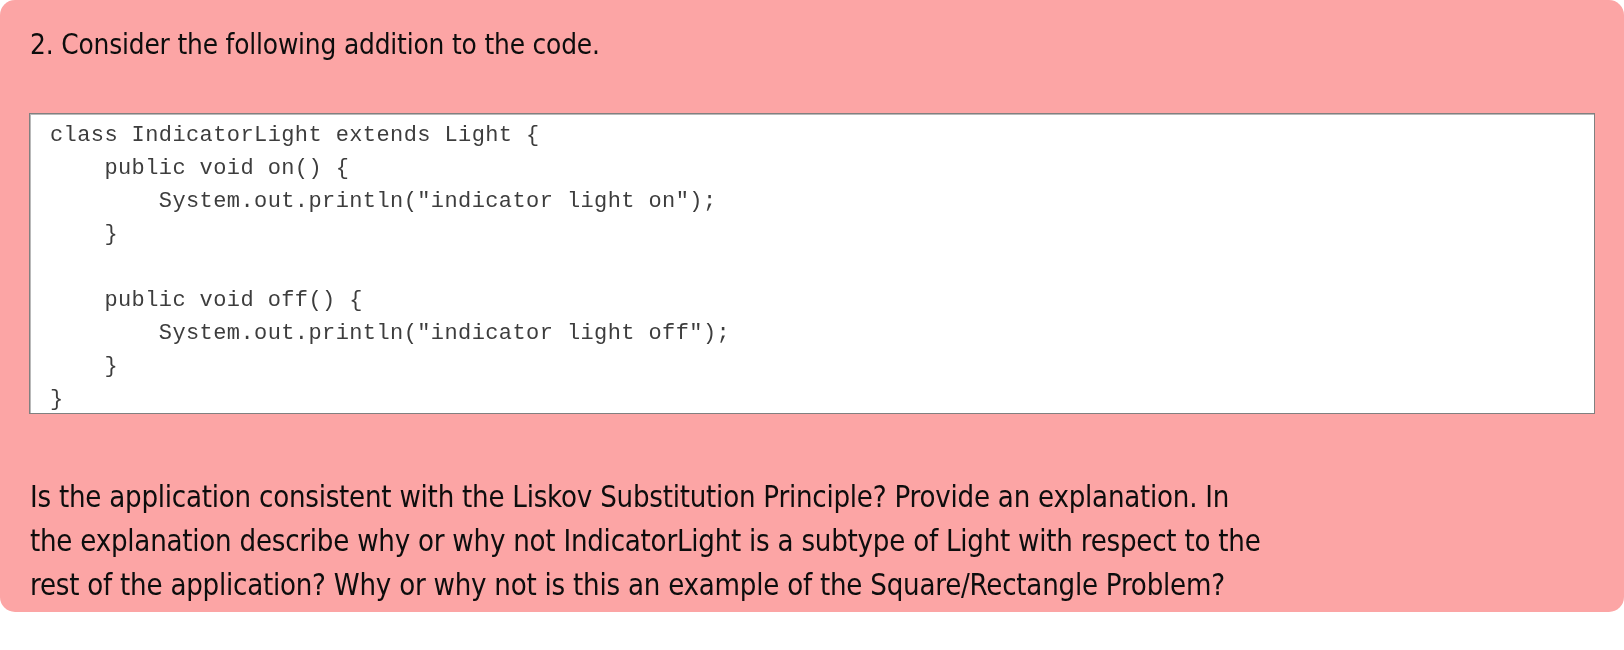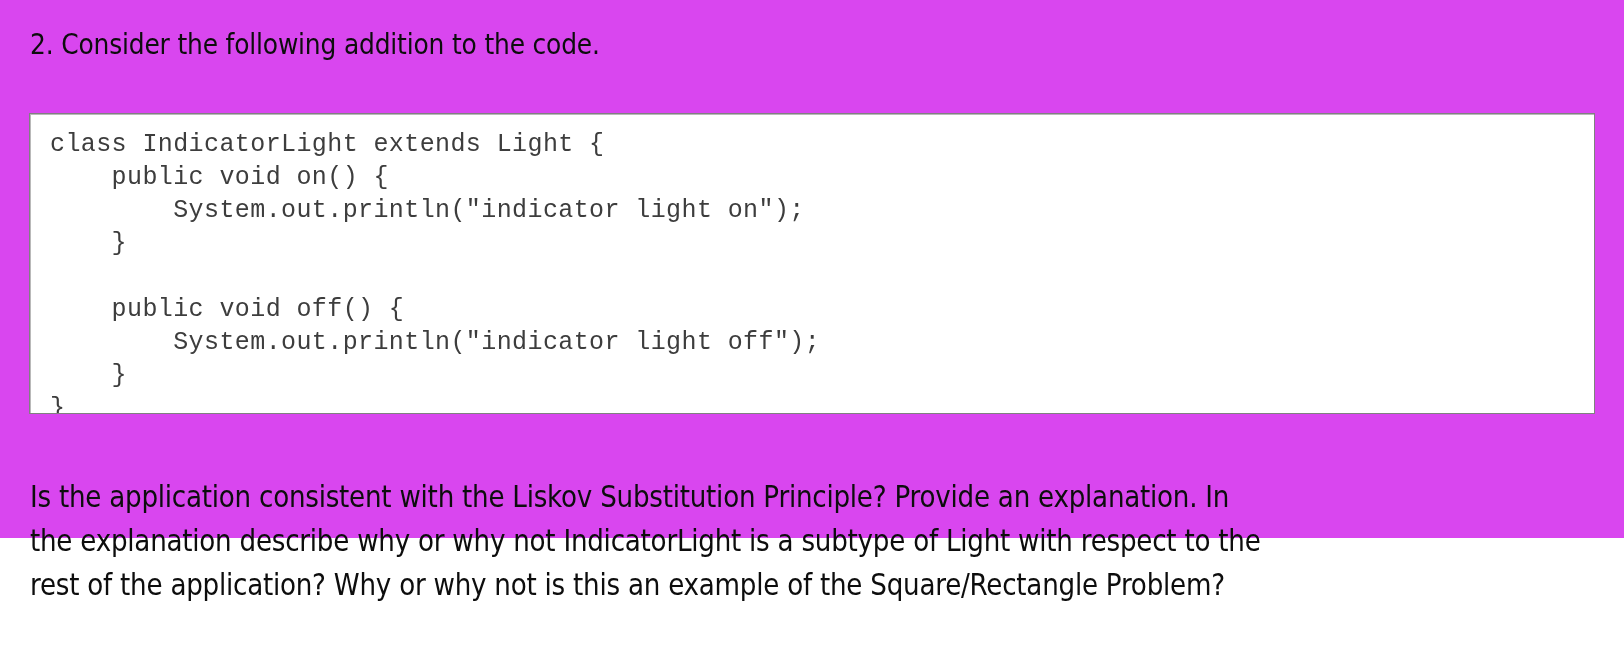--- a/index.html
+++ b/index.html
@@ -11,22 +11,23 @@
     width: 1624px;
     height: 650px;
     overflow: hidden;
     font-family: "Liberation Sans", sans-serif;
     -webkit-font-smoothing: antialiased;
   }
 
   .page {
     position: relative;
     width: 1624px;
-    height: 538px;
-    background: #d946ef;
+    height: 612px;
+    background: #fca5a5;
+    border-radius: 15px;
   }
 
   
   .question-heading {
     position: absolute;
     left: 30px;
     top: 24px;
     width: 1560px;
     font-family: "DejaVu Sans", "Liberation Sans", sans-serif;
     font-size: 29px;
@@ -57,25 +58,25 @@
     position: absolute;
     left: 0; top: 0; right: 0; bottom: 0;
     border-top: 1px solid #b9b9b9;
     border-left: 1px solid #b9b9b9;
     pointer-events: none;
   }
 
   .code-listing {
     position: absolute;
     left: 20px;
-    top: 14px;
+    top: 5px;
     margin: 0;
     padding: 0;
     font-family: "Liberation Mono", "DejaVu Sans Mono", monospace;
-    font-size: 25px;
+    font-size: 22px;
     line-height: 33px;
     color: #3d3d3d;
     white-space: pre;
     letter-spacing: 0.4px;
   }
   .code-line {
     display: block;
     min-height: 33px;
     white-space: pre;
   }

